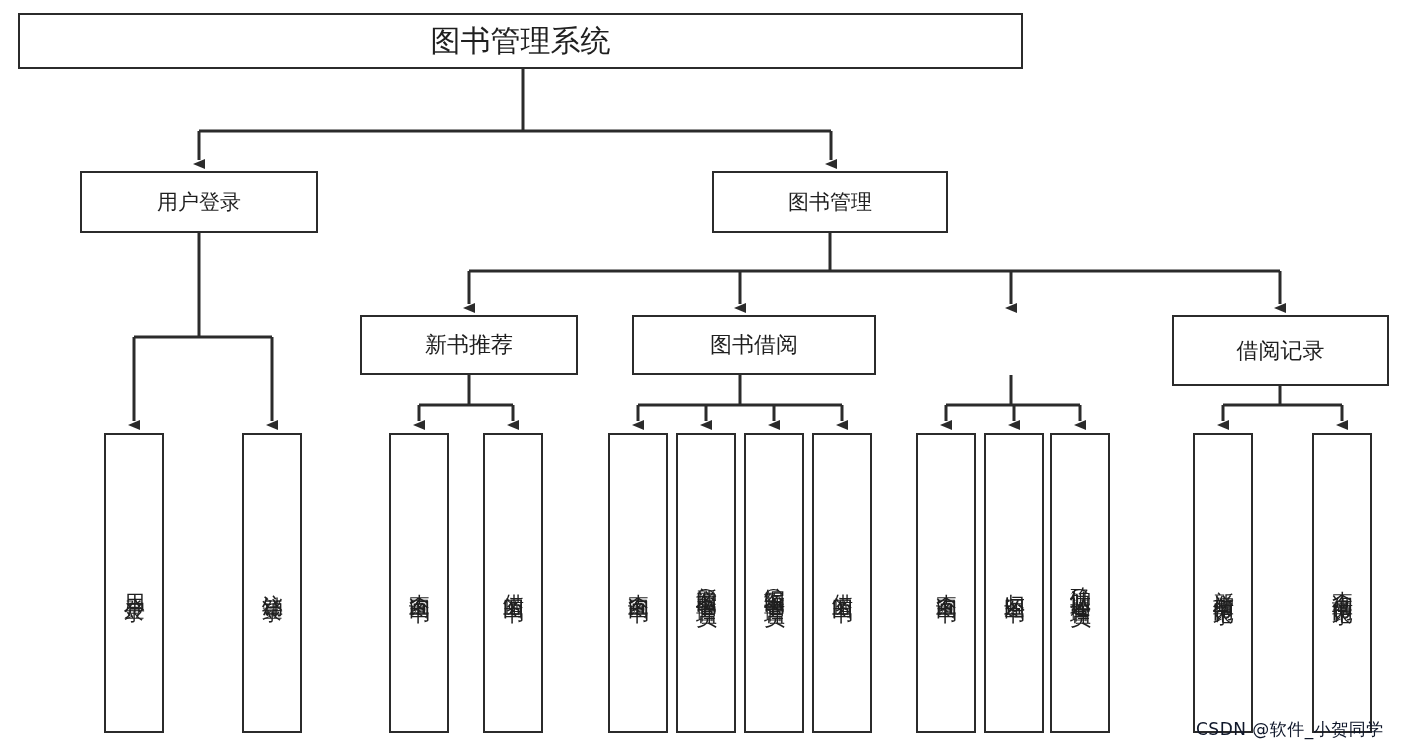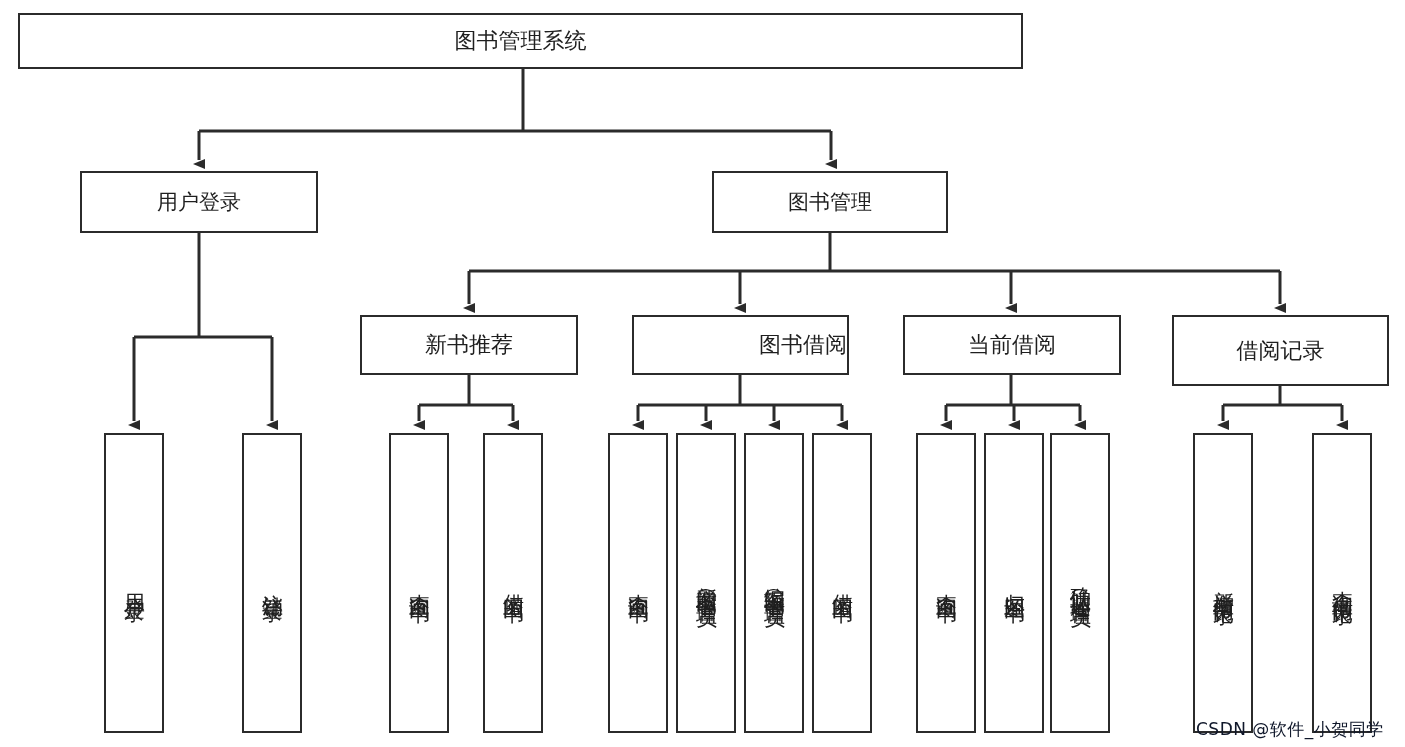--- a/index.html
+++ b/index.html
@@ -31,21 +31,21 @@
     box-sizing: border-box;
     background: #ffffff;
     border: 2px solid #2b2b2b;
     display: flex;
     align-items: center;
     justify-content: center;
     text-align: center;
     color: #1f1f1f;
   }
   .node.root {
-    font-size: 22px;
+    font-size: 30px;
   }
   .node.level1 {
     font-size: 21px;
   }
   .node.level2 {
     font-size: 22px;
   }
   .node.leaf {
     align-items: center;
     justify-content: center;
@@ -142,25 +142,22 @@
   <div class="node level1" style="left:80px; top:171px; width:238px; height:62px;">
     <span>用户登录</span>
   </div>
   <div class="node level1" style="left:712px; top:171px; width:236px; height:62px;">
     <span>图书管理</span>
   </div>
 
   <div class="node level2" style="left:360px; top:315px; width:218px; height:60px;">
     <span>新书推荐</span>
   </div>
-  <div class="node level2" style="left:632px; top:315px; width:217px; height:60px;justify-content:flex-end;">
+  <div class="node level2" style="left:632px; top:315px; width:244px; height:60px;">
     <span>图书借阅</span>
-  </div>
-  <div class="node level2" style="left:903px; top:315px; width:218px; height:60px;">
-    <span>当前借阅</span>
   </div>
   <div class="node level2" style="left:1172px; top:315px; width:217px; height:71px;">
     <span>借阅记录</span>
   </div>
 
   <div class="node leaf" style="left:104px; top:433px; width:60px; height:300px;">
     <span class="leaf-text">用户登录</span>
   </div>
   <div class="node leaf" style="left:242px; top:433px; width:60px; height:300px;">
     <span class="leaf-text">注销登录</span>

